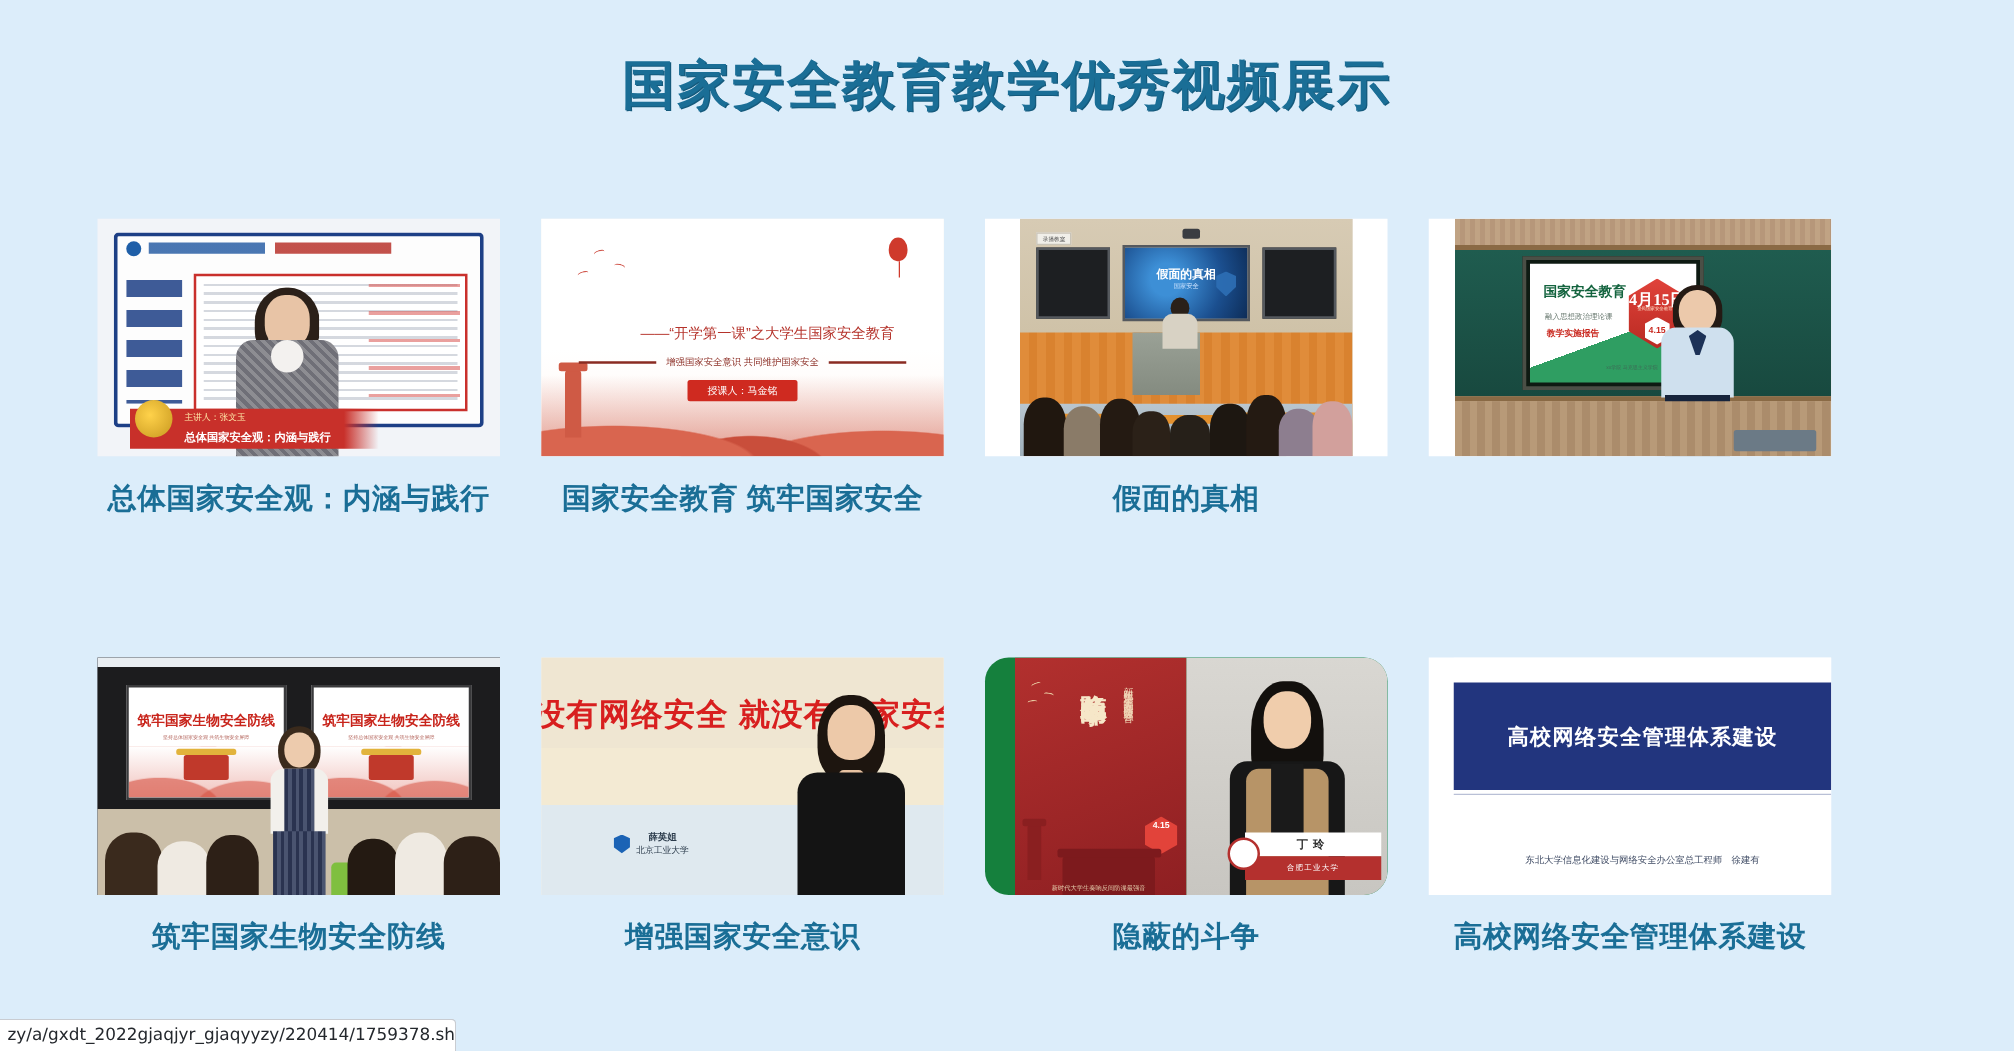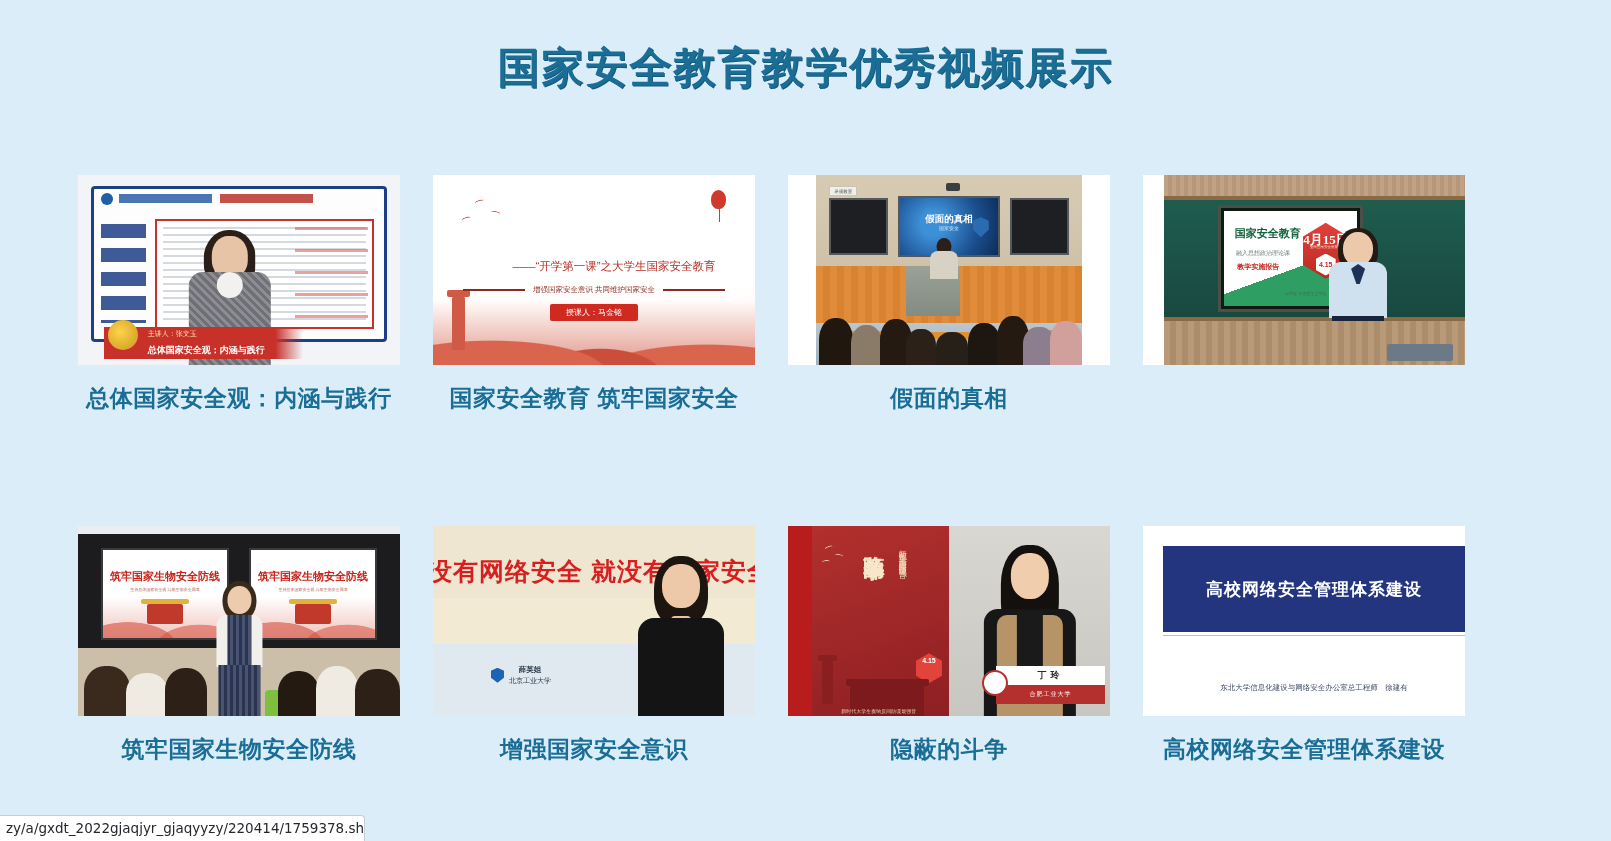--- a/index.html
+++ b/index.html
@@ -301,21 +301,21 @@
   .t6 .person .hr{ position:absolute;left:50%;top:0;width:54px;height:70px;transform:translateX(-50%);
     border-radius:46% 46% 40% 40%; background:#1d150f; }
   .t6 .person .h{ position:absolute;left:50%;top:8px;width:38px;height:44px;transform:translateX(-50%);
     border-radius:46%; background:#edc9a9; }
   .t6 .person .b{ position:absolute;left:50%;top:62px;width:86px;height:100px;transform:translateX(-50%);
     border-radius:16px 16px 0 0; background:#141414; }
   .t6 .person .nk{ position:absolute;left:50%;top:60px;width:20px;height:22px;transform:translateX(-50%);
     background:#e8c3a2; border-radius:4px; }
 
   
-  .t7{ background:#b91c1c; }
+  .t7{ background:#15803d;border-radius:19px; }
   .t7 .shot{ position:absolute; left:7.3%; right:0; top:0; bottom:0; overflow:hidden; }
   .t7 .poster{ position:absolute; left:0; top:0; width:46%; height:100%;
     background:linear-gradient(160deg,#b2302e,#8e1f22); }
   .t7 .poster .big{
     position:absolute; left:32%; top:7%; width:22%;
     font-size:21px; font-weight:bold; color:#f6e7c8; line-height:1.12;
     writing-mode:vertical-rl; letter-spacing:1px; white-space:nowrap;
   }
   .t7 .poster .sml{
     position:absolute; left:62%; top:9%;

